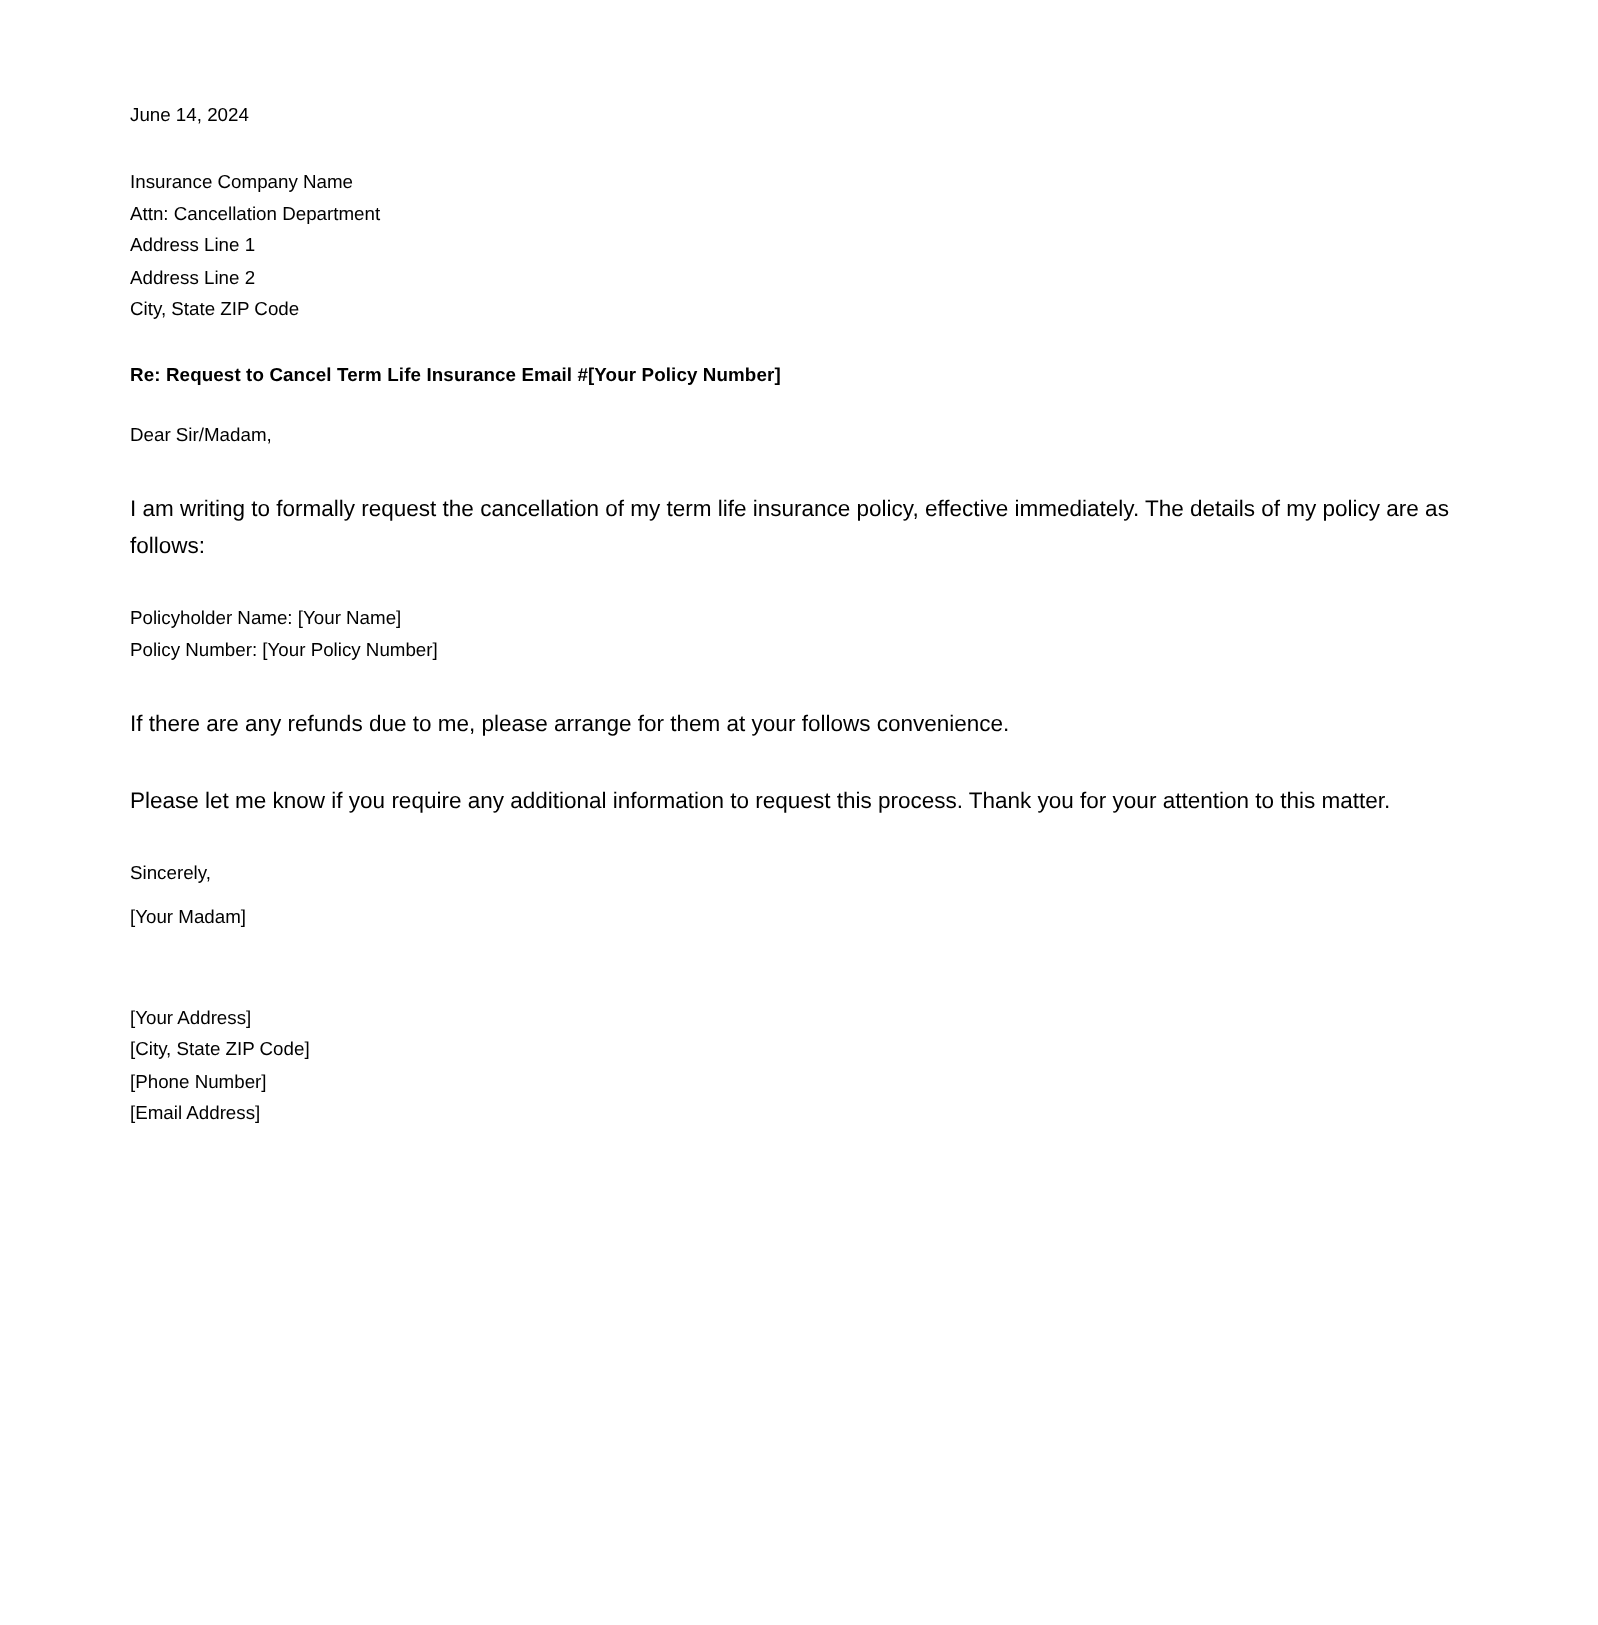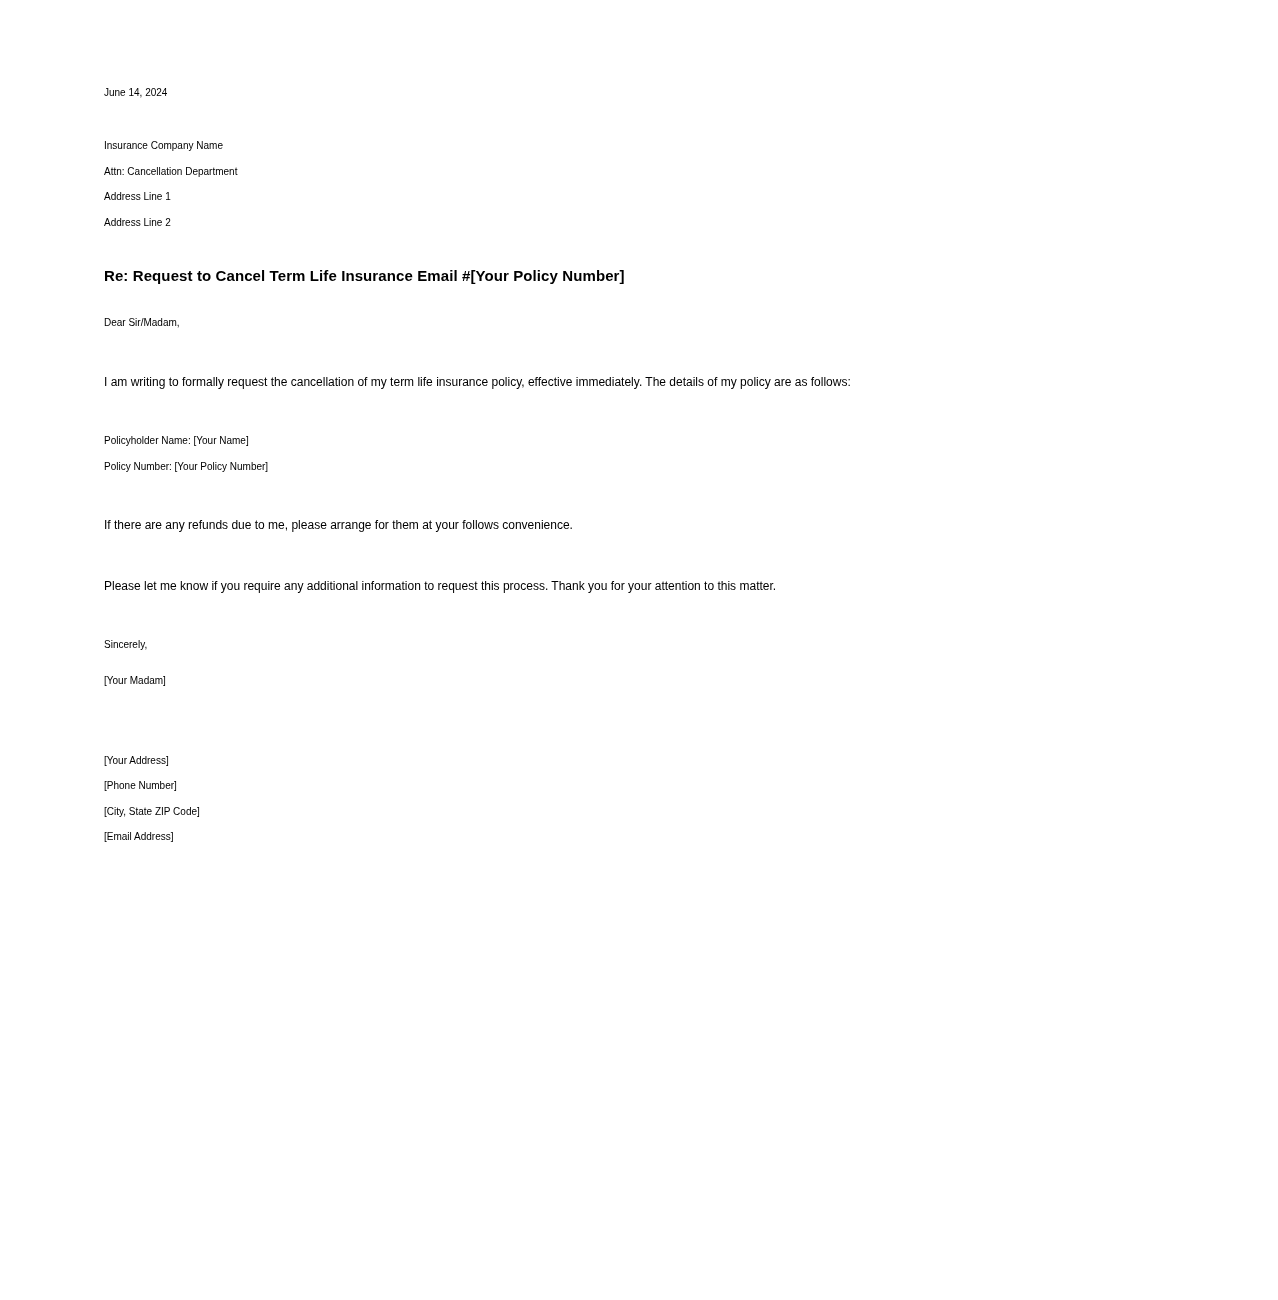--- a/index.html
+++ b/index.html
@@ -37,42 +37,42 @@
   }
 
   .block {
     margin: 0;
     padding: 0;
   }
 
   .line {
     display: block;
     white-space: pre-wrap;
-    font-size: 10px;
+    font-size: 15px;
     line-height: 25.4px;
     color: #000000;
   }
 
   
   .gap-date      { height: 28px; }
   .gap-after-addr{ height: 28px; }
   .gap-sm        { height: 22px; }
   .gap-md        { height: 32px; }
   .gap-lg        { height: 55px; }
 
   .subject {
     font-weight: bold;
     font-size: 15px;
     line-height: 25.4px;
     letter-spacing: 0.1px;
   }
 
   .para {
     display: block;
-    font-size: 12px;
+    font-size: 18px;
     line-height: 28.5px;
     max-width: 1070px;
   }
 
 </style>
 </head>
 <body>
 
 <div class="page">
   <div class="letter">
@@ -81,20 +81,21 @@
       <span class="line">June 14, 2024</span>
     </div>
 
     <div class="gap-date"></div>
 
     <div class="block">
       <span class="line">Insurance Company Name</span>
       <span class="line">Attn: Cancellation Department</span>
       <span class="line">Address Line 1</span>
       <span class="line">Address Line 2</span>
+      <span class="line">City, State ZIP Code</span>
     </div>
 
     <div class="gap-after-addr"></div>
 
     <div class="block">
       <span class="line subject">Re: Request to Cancel Term Life Insurance Email #[Your Policy Number]</span>
     </div>
 
     <div class="gap-sm"></div>
 
@@ -132,19 +133,19 @@
     <div class="block">
       <span class="line">Sincerely,</span>
       <div style="height:10px"></div>
       <span class="line">[Your Madam]</span>
     </div>
 
     <div class="gap-lg"></div>
 
     <div class="block">
       <span class="line">[Your Address]</span>
+      <span class="line">[City, State ZIP Code]</span>
       <span class="line">[Phone Number]</span>
-      <span class="line">[City, State ZIP Code]</span>
       <span class="line">[Email Address]</span>
     </div>
 
   </div>
 </div>
 
 </body></html>

